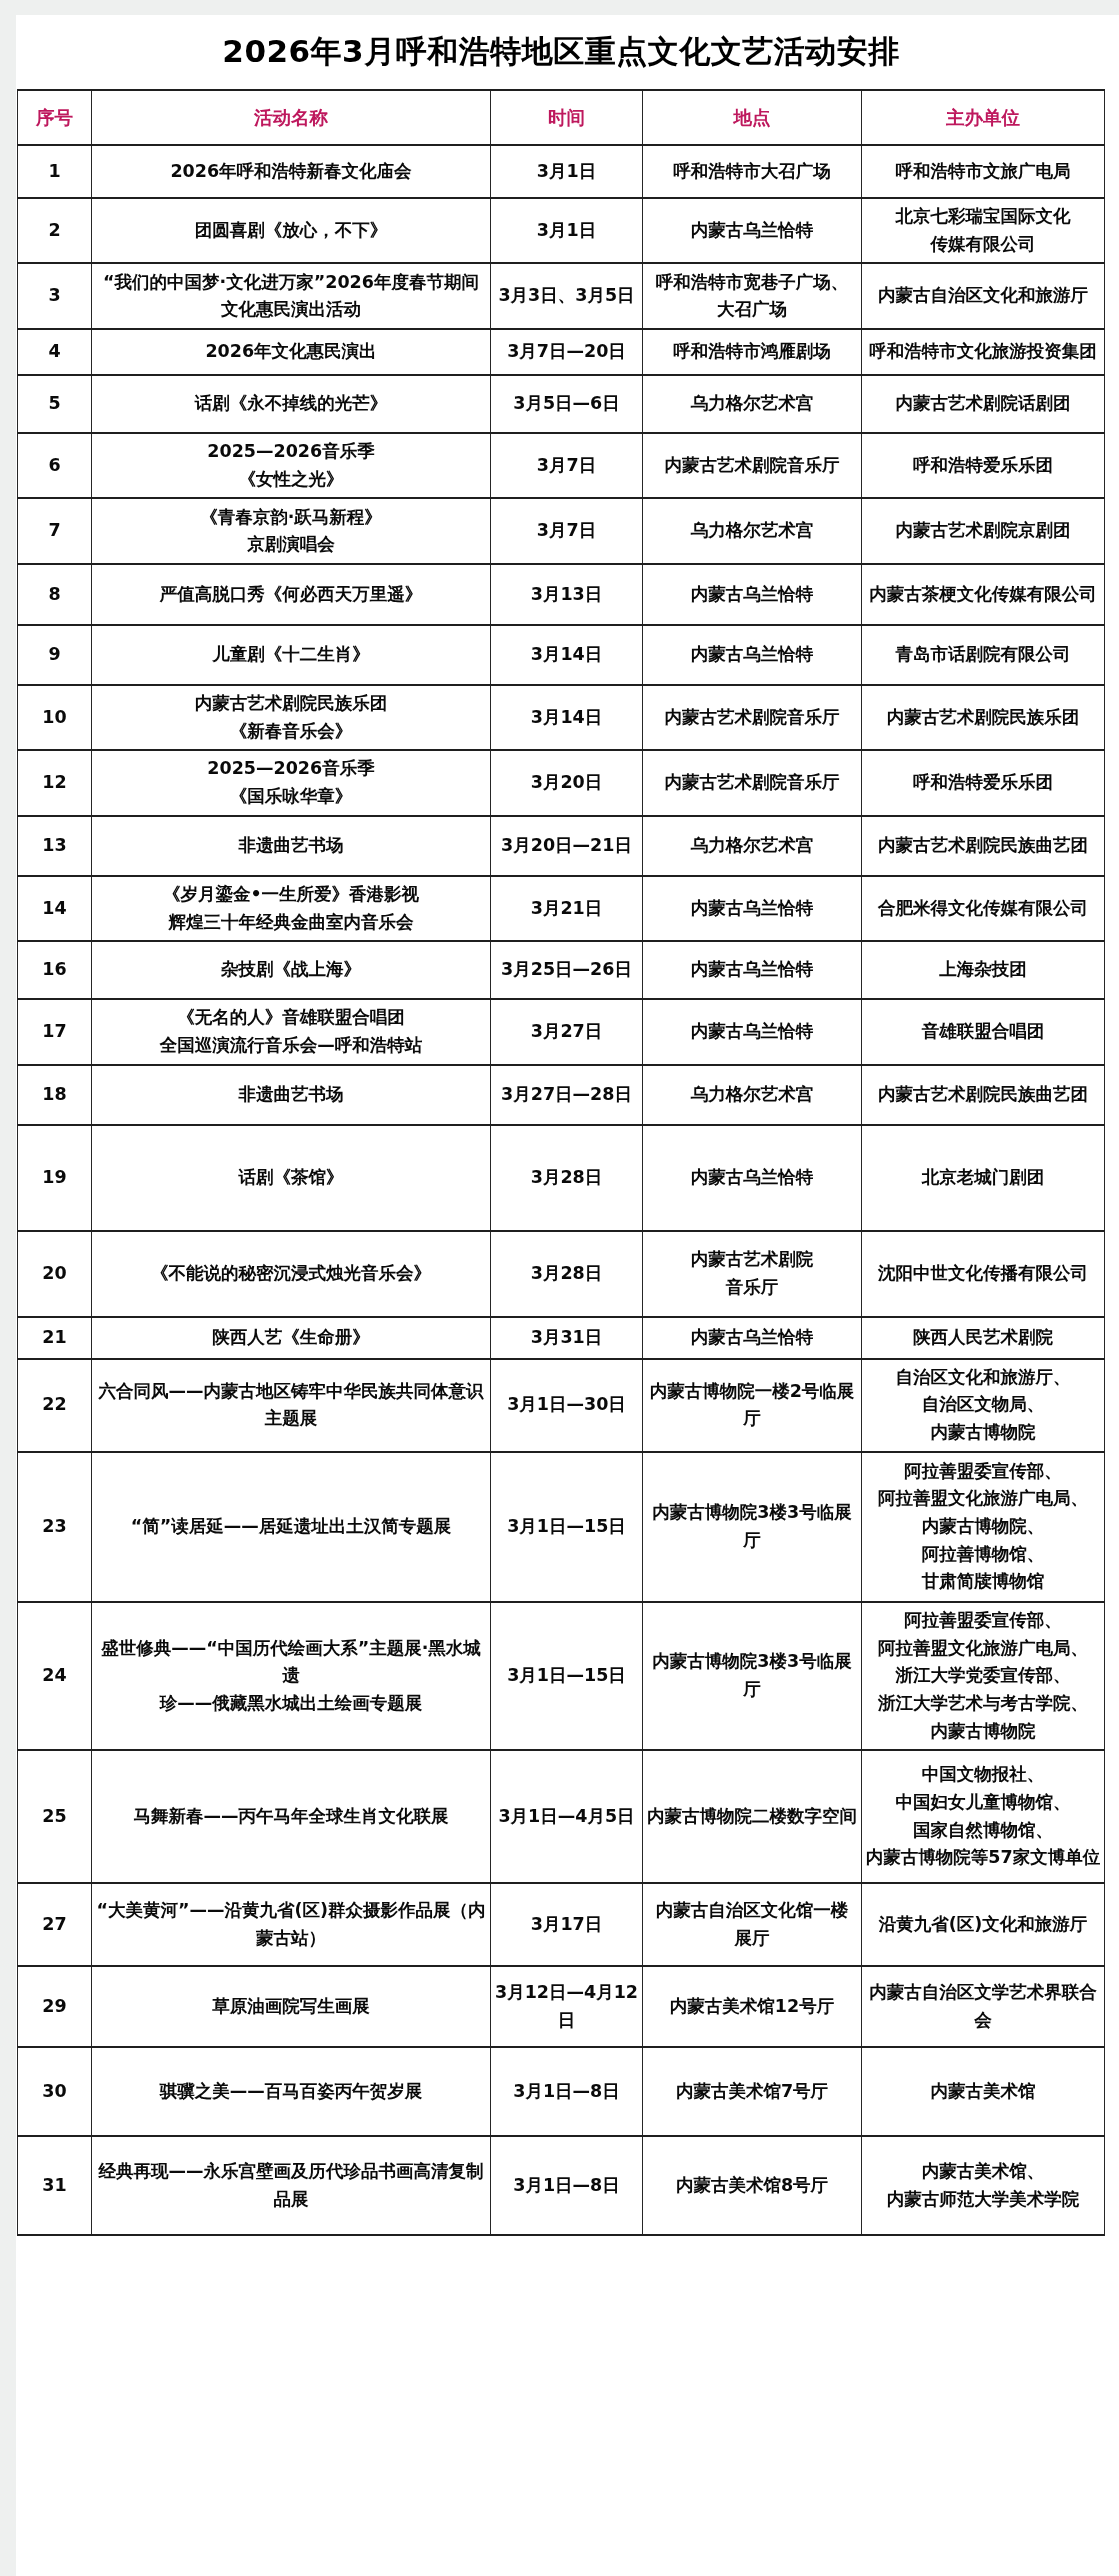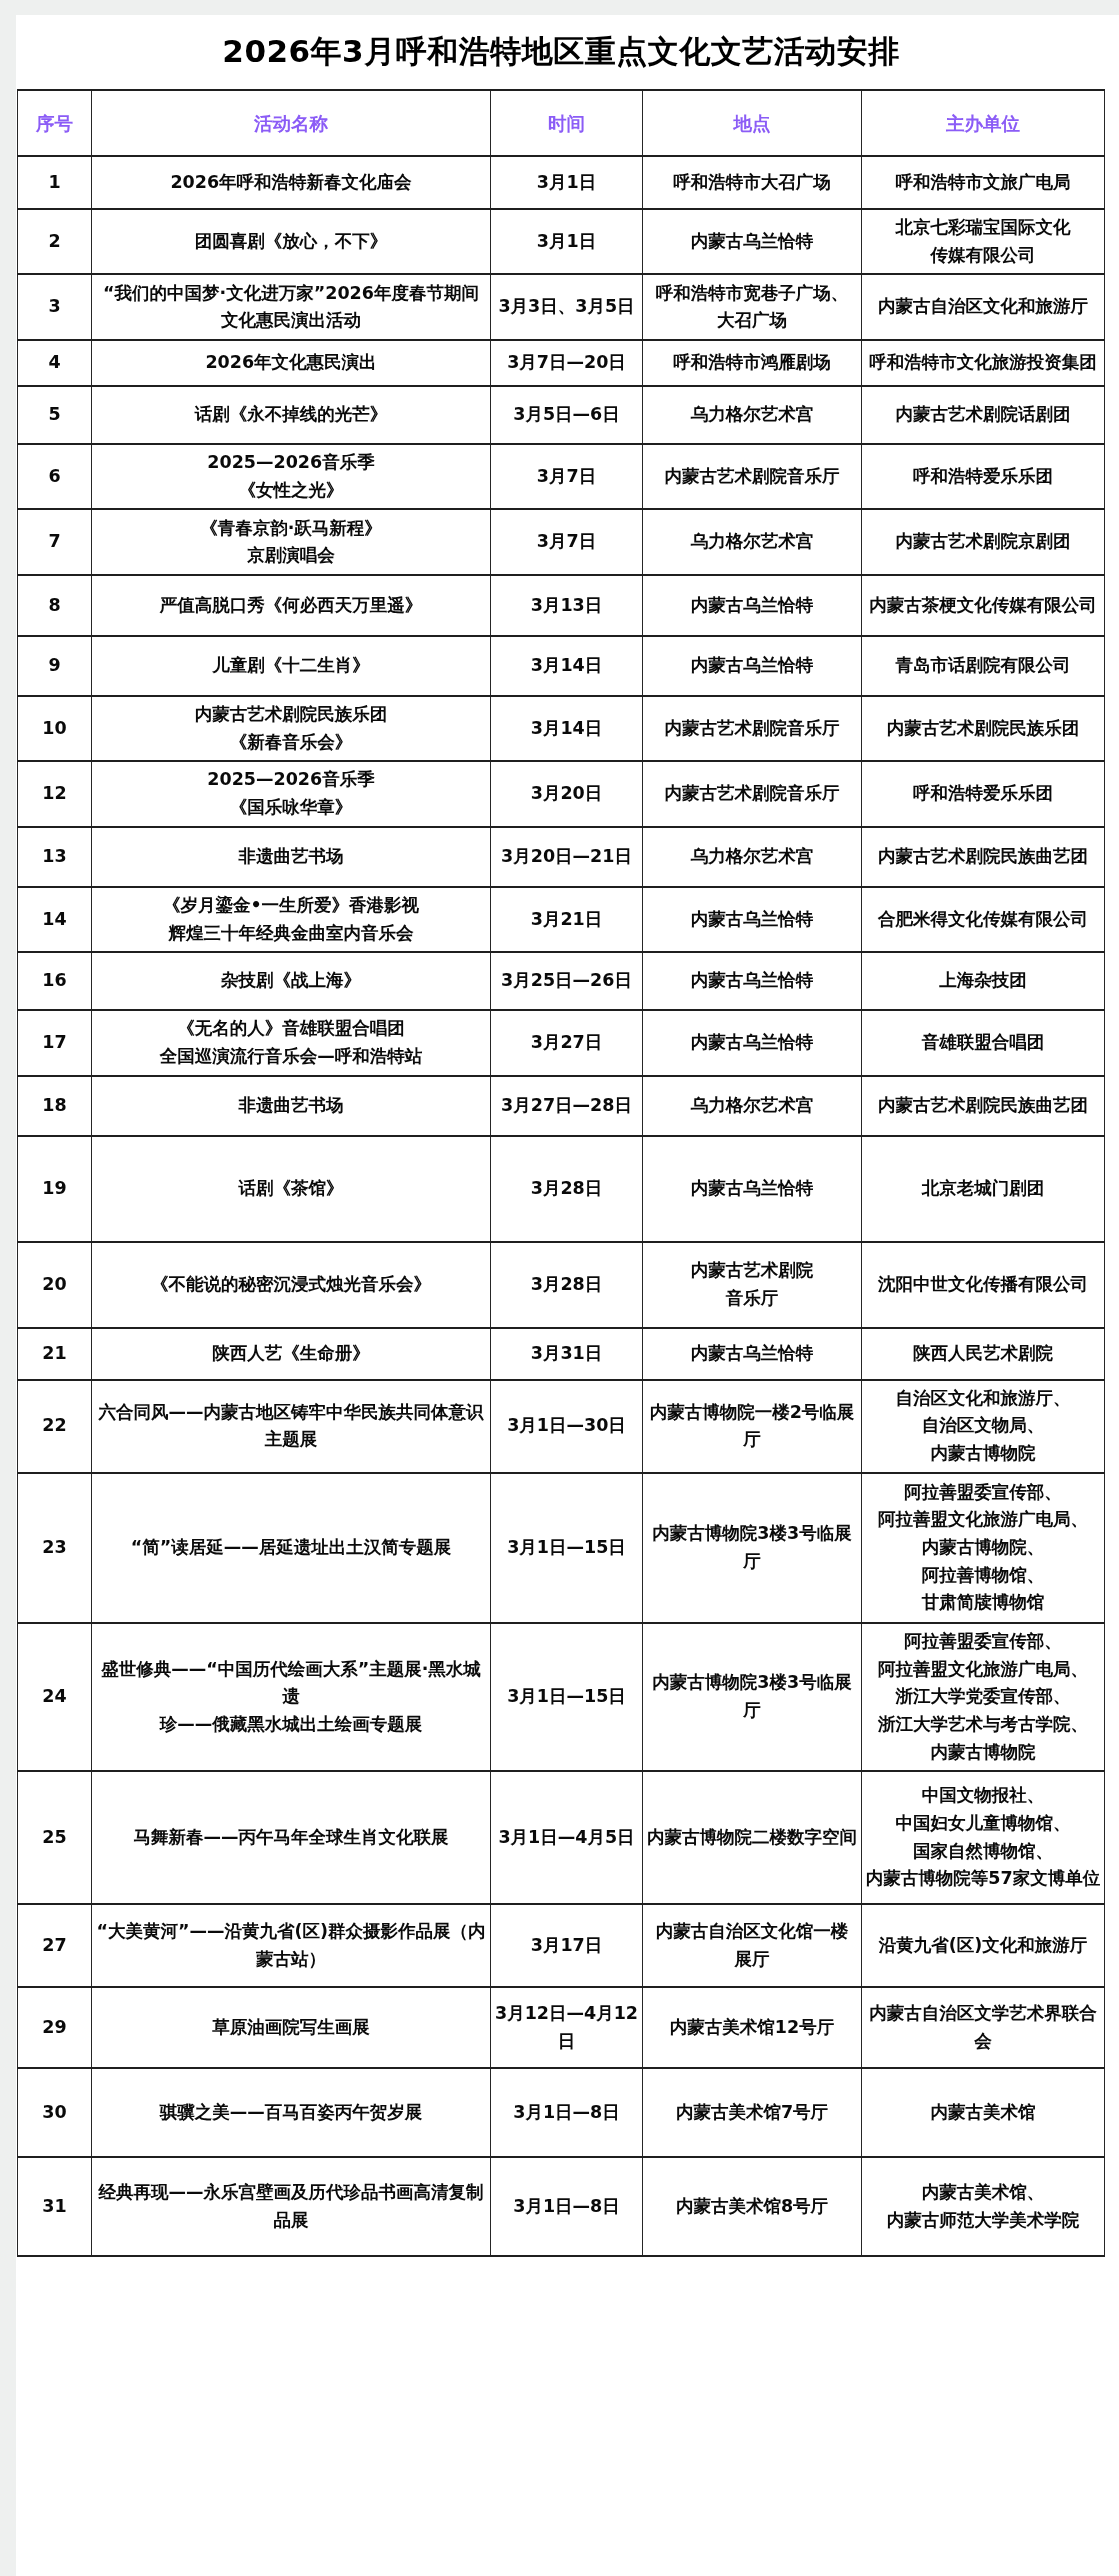--- a/index.html
+++ b/index.html
@@ -51,22 +51,22 @@
     border-bottom:2.6px double #1f1f1f;
     text-align:center;
     vertical-align:middle;
     font-weight:bold;
     white-space:pre-line;
     padding:4.1px 3.1px;
     overflow:hidden;
   }
   .sched th{
     font-size:18.5px;
-    height:66px;
-    color:#8b5cf6;
+    height:55px;
+    color:#be185d;
   }
   .sched td{
     font-size:17.5px;
     line-height:1.58;
   }
   .c-no{font-size:17.5px;}
   .c-name{font-size:17px;margin-left:40px;}
   .c-time{font-size:17px;}
   .c-loc{font-size:17px;}
   .c-org{font-size:17px;}
@@ -226,21 +226,21 @@
     <td class="c-org">北京老城门剧团</td>
   </tr>
           <tr style="height: 86px;">
     <td class="c-no">20</td>
     <td class="c-name">《不能说的秘密沉浸式烛光音乐会》</td>
     <td class="c-time">3月28日</td>
     <td class="c-loc">内蒙古艺术剧院
 音乐厅</td>
     <td class="c-org">沈阳中世文化传播有限公司</td>
   </tr>
-          <tr style="height: 52px;">
+          <tr style="height: 42px;">
     <td class="c-no">21</td>
     <td class="c-name">陕西人艺《生命册》</td>
     <td class="c-time">3月31日</td>
     <td class="c-loc">内蒙古乌兰恰特</td>
     <td class="c-org">陕西人民艺术剧院</td>
   </tr>
           <tr style="height: 83px;">
     <td class="c-no">22</td>
     <td class="c-name">六合同风——内蒙古地区铸牢中华民族共同体意识
 主题展</td>

